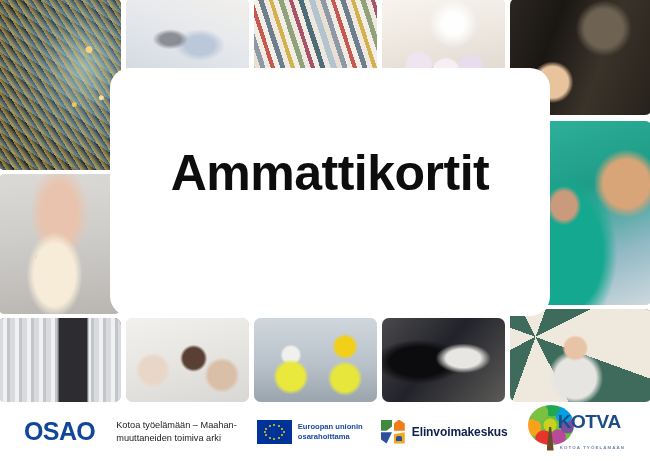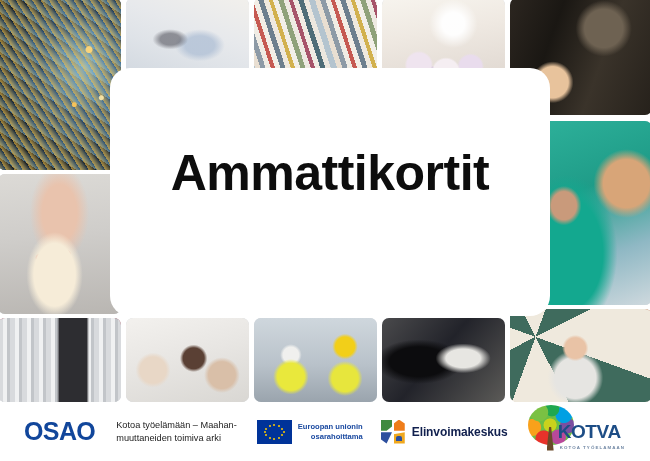--- a/index.html
+++ b/index.html
@@ -218,21 +218,20 @@
     line-height: 1.32;
     color: #1b1b1b;
     max-width: 132px;
   }
 
   
   .eu-block {
     margin-left: 20px;
     display: flex;
     align-items: center;
-    text-align: right;
   }
   .eu-flag {
     position: relative;
     width: 35px;
     height: 24px;
     background: #003399;
     flex: none;
   }
   .eu-star {
     position: absolute;
@@ -321,21 +320,21 @@
   .kotva-trunk {
     position: absolute;
     left: 19px; top: 22px;
     width: 7px; height: 24px;
     background: #6b4a2a;
     clip-path: polygon(36% 0, 64% 0, 100% 100%, 0 100%);
   }
   .kotva-word {
     position: absolute;
     left: 36px;
-    top: 18px;
+    top: 8px;
     font-size: 19px;
     font-weight: 700;
     letter-spacing: -0.4px;
     color: #1d4d86;
     line-height: 1;
   }
   .kotva-tag {
     position: absolute;
     left: 38px;
     top: 41px;

